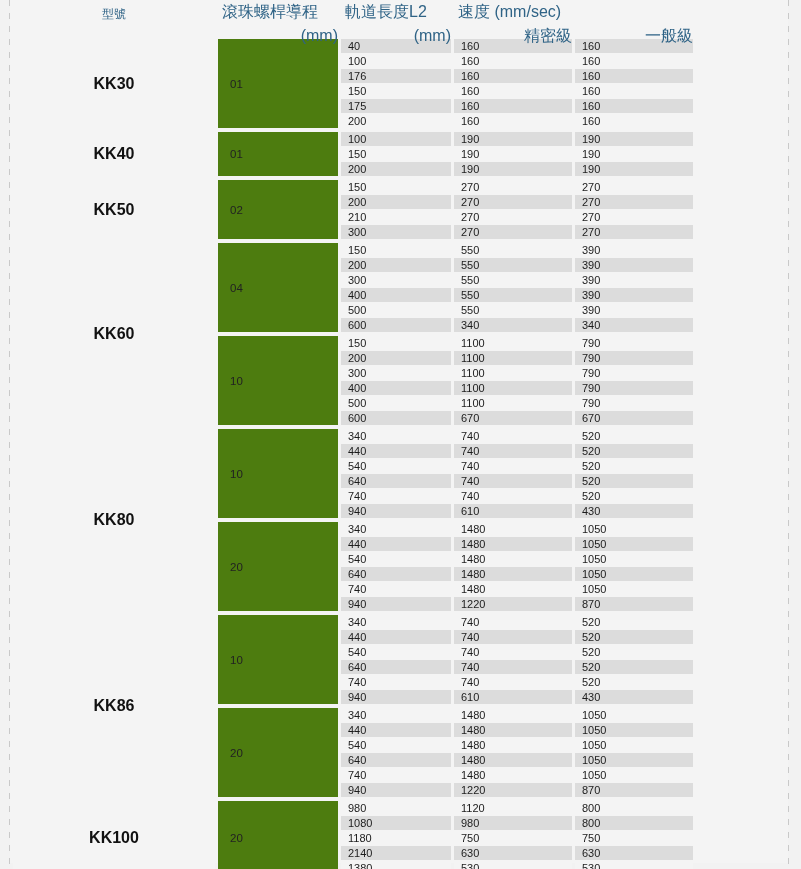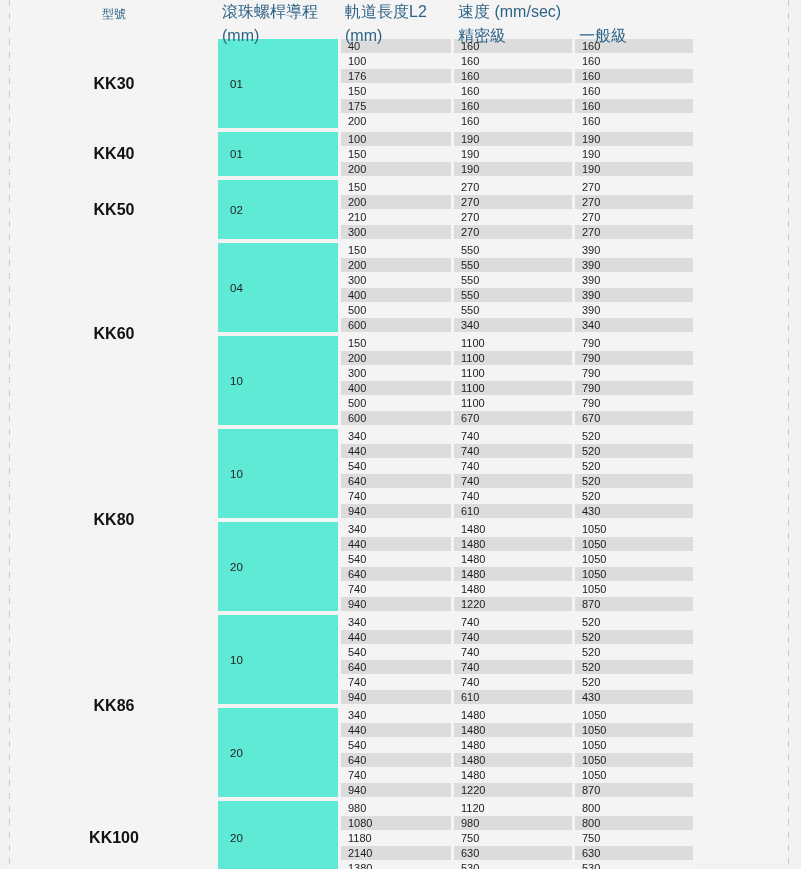--- a/index.html
+++ b/index.html
@@ -65,21 +65,21 @@
     padding: 0;
     background: transparent;
     line-height: 14px;
   }
   .hdr-cell {
     padding: 4px 0 0 4px;
     height: 36px;
     box-sizing: border-box;
   }
   .hdr-line1 { display: block; white-space: nowrap; }
-  .hdr-line2 { display: block; white-space: nowrap; padding-top: 10px; }
+  .hdr-line2 { display: block; white-space: nowrap; padding-top: 10px; text-align: right; }
   .hdr-model {
     color: #2f6386;
     font-size: 12px;
     text-align: center;
     padding-top: 6px;
   }
 
   
   td {
     padding: 0;
@@ -90,21 +90,21 @@
     color: #1c1c1c;
   }
   td.model {
     text-align: center;
     font-weight: bold;
     font-size: 16px;
     background: #f4f4f4;
     color: #111;
   }
   td.lead {
-    background: #5eead4;
+    background: #4d7c0f;
     padding-left: 12px;
     font-size: 11.5px;
     color: #222;
     vertical-align: middle;
   }
   td.val {
     padding-left: 7px;
     background: #f4f4f4;
   }
   tr.alt td.val {

